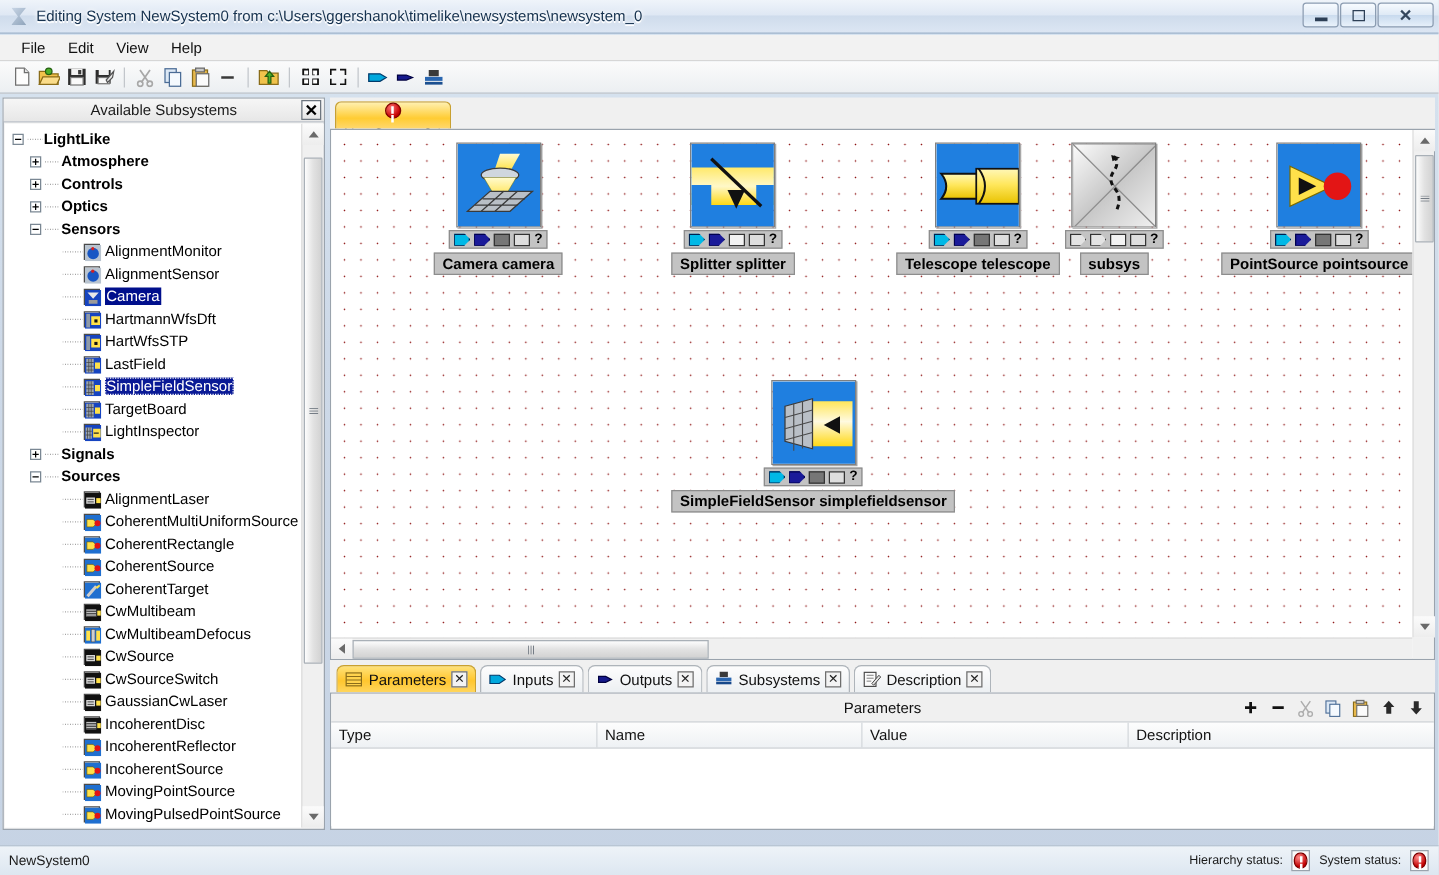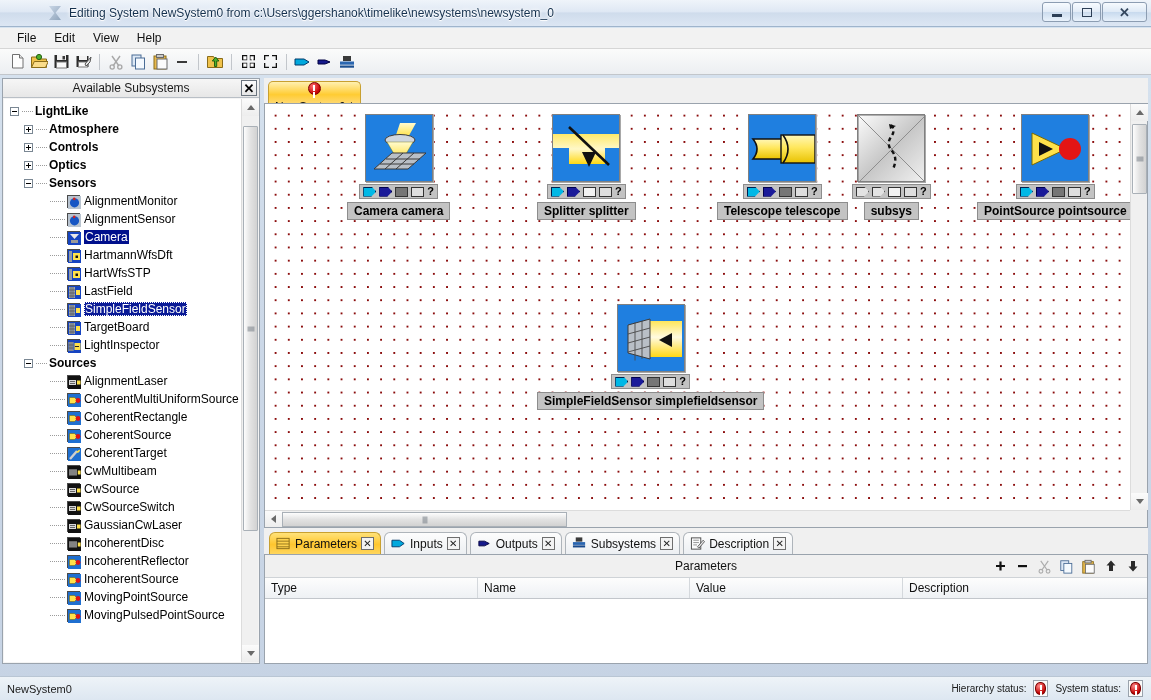--- a/index.html
+++ b/index.html
@@ -10,21 +10,21 @@
     font-size:12px;
     background:#f0f0f0;
     -webkit-font-smoothing:antialiased;
   }
   #app { position:relative; width:1151px; height:700px;
          background:linear-gradient(to bottom,#d8e4f0 0%,#cdd9e8 40%,#c6d3e4 100%); }
 
   
   .titlebar { position:absolute; left:0; top:0; width:1151px; height:27px;
       background:linear-gradient(to bottom,#eff4fa 0%,#dfe8f4 45%,#cfdcec 50%,#dce6f3 100%);
-      border-bottom:1px solid #9fb4cc; display:flex; align-items:center;padding-left:40px; }
+      border-bottom:1px solid #9fb4cc; display:flex; align-items:center; }
   .tb-icon { width:16px; height:16px; margin-left:7px; margin-right:6px; position:relative; flex:none; }
   .tb-icon::before { content:""; position:absolute; left:2px; top:1px; width:12px; height:14px;
       background:linear-gradient(135deg,#c9d6e6,#8fa4bb); clip-path:polygon(0 0,100% 0,55% 48%,100% 100%,0 100%,45% 52%); }
   .title-text { font-size:12px; color:#15314e; white-space:nowrap;
       text-shadow:0 0 3px #fff,0 0 5px #fff,0 1px 0 #fff; }
   .wbtns { position:absolute; right:4px; top:2px; display:flex; gap:1px; }
   .wbtn { width:29px; height:20px; border:1px solid #8c9db2; border-radius:3px;
       background:linear-gradient(to bottom,#f7fbff 0%,#e3ecf7 48%,#ccdcee 52%,#e9f2fb 100%);
       display:flex; align-items:center; justify-content:center; }
   .wbtn.close { width:45px;
@@ -433,20 +433,25 @@
           <div class="ticon"><svg width="13" height="13" viewBox="0 0 13 13">
               <rect width="13" height="13" fill="#1644c0"></rect>
               <rect x="0.5" y="2" width="5" height="9" fill="#9aa4b0"></rect>
               <path d="M2 2v9 M4 2v9 M0.5 5h5 M0.5 8h5" stroke="#444" stroke-width=".6"></path>
               <rect x="6.5" y="3" width="6" height="7" fill="#ffe14a"></rect>
               <path d="M7 6.5h4" stroke="#222" stroke-width="1"></path>
             </svg></div>
           <span class="tlabel">LightInspector</span>
         </div>
         <div class="trow" style="padding-left: 20px;">
+          <div class="pm plus"></div>
+          <div class="tdash"></div>
+          <span class="tlabel bold">Signals</span>
+        </div>
+        <div class="trow" style="padding-left: 20px;">
           <div class="pm"></div>
           <div class="tdash"></div>
           <span class="tlabel bold">Sources</span>
         </div>
         <div class="trow" style="padding-left: 34px;">
           <div class="tdash" style="width: 16px; margin-left: 12px;"></div>
           <div class="ticon"><svg width="13" height="13" viewBox="0 0 13 13">
               <rect width="13" height="13" fill="#111"></rect>
               <rect x="1" y="4" width="7" height="5" fill="#d8d8d8"></rect>
               <path d="M2 5.5h5 M2 7.5h5" stroke="#333" stroke-width=".7"></path>
@@ -492,20 +497,30 @@
         </div>
         <div class="trow" style="padding-left: 34px;">
           <div class="tdash" style="width: 16px; margin-left: 12px;"></div>
           <div class="ticon"><svg width="13" height="13" viewBox="0 0 13 13">
               <rect width="13" height="13" fill="#111"></rect>
               <rect x="1" y="3.5" width="8" height="6" fill="#bfbfbf"></rect>
               <path d="M1 5h8 M1 7h8 M1 9h8" stroke="#2a2a2a" stroke-width=".8"></path>
               <rect x="9.8" y="4.5" width="2.8" height="4" fill="#ffe14a"></rect>
             </svg></div>
           <span class="tlabel">CwMultibeam</span>
+        </div>
+        <div class="trow" style="padding-left: 34px;">
+          <div class="tdash" style="width: 16px; margin-left: 12px;"></div>
+          <div class="ticon"><svg width="13" height="13" viewBox="0 0 13 13">
+              <rect width="13" height="13" fill="#1f6fd0"></rect>
+              <rect x="1" y="2.5" width="3" height="8" fill="#ffe14a"></rect>
+              <rect x="5" y="1.5" width="3" height="10" fill="#cfcfcf" stroke="#555" stroke-width=".5"></rect>
+              <rect x="9" y="2.5" width="3" height="8" fill="#ffe14a"></rect>
+            </svg></div>
+          <span class="tlabel">CwMultibeamDefocus</span>
         </div>
         <div class="trow" style="padding-left: 34px;">
           <div class="tdash" style="width: 16px; margin-left: 12px;"></div>
           <div class="ticon"><svg width="13" height="13" viewBox="0 0 13 13">
               <rect width="13" height="13" fill="#111"></rect>
               <rect x="1" y="4" width="7" height="5" fill="#d8d8d8"></rect>
               <path d="M2 5.5h5 M2 7.5h5" stroke="#333" stroke-width=".7"></path>
               <rect x="9" y="4.5" width="3.5" height="4" fill="#ffe14a"></rect>
             </svg></div>
           <span class="tlabel">CwSource</span>

